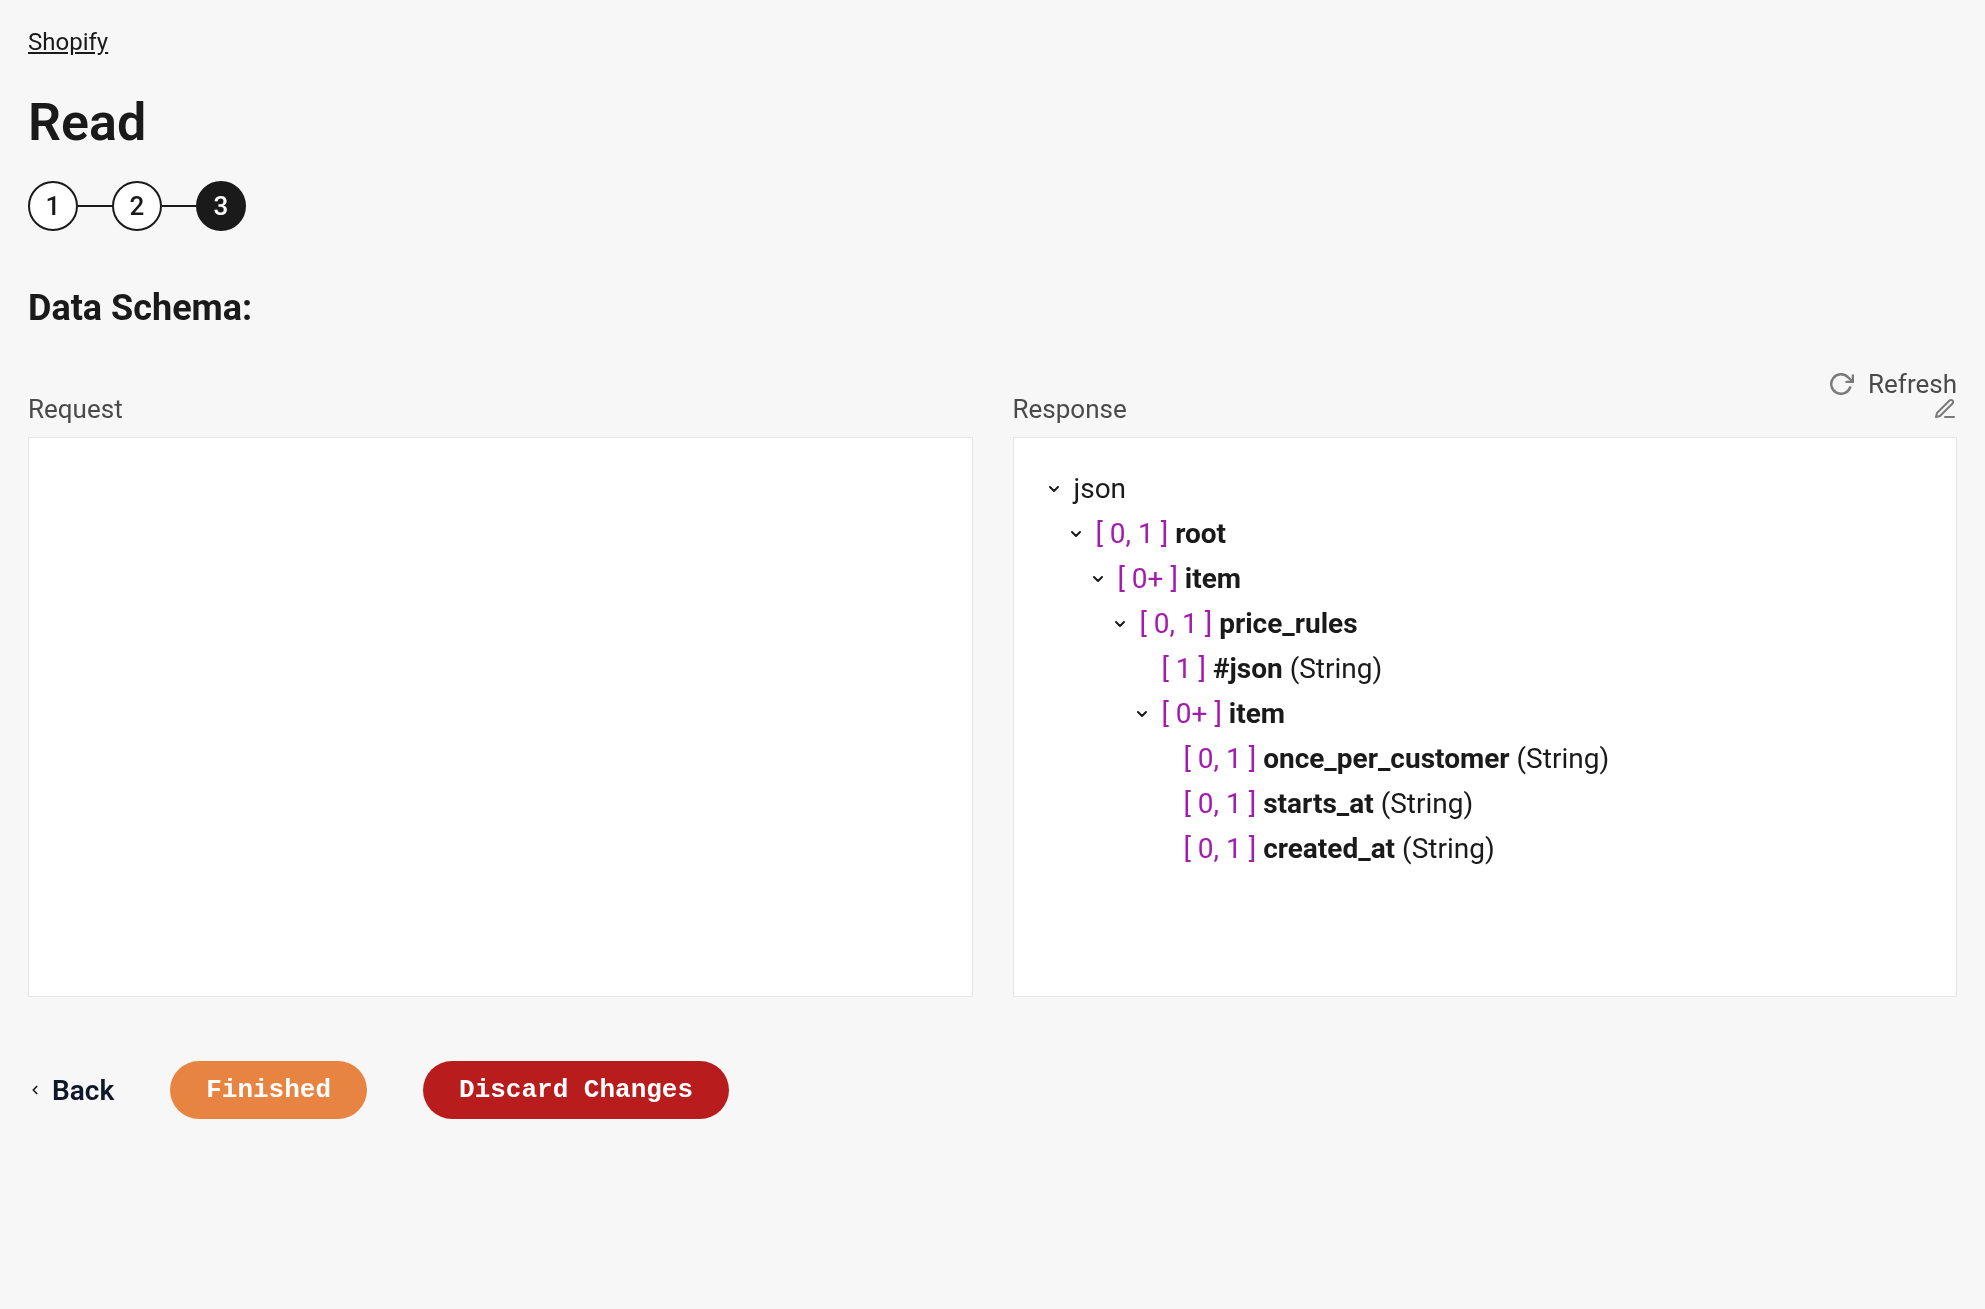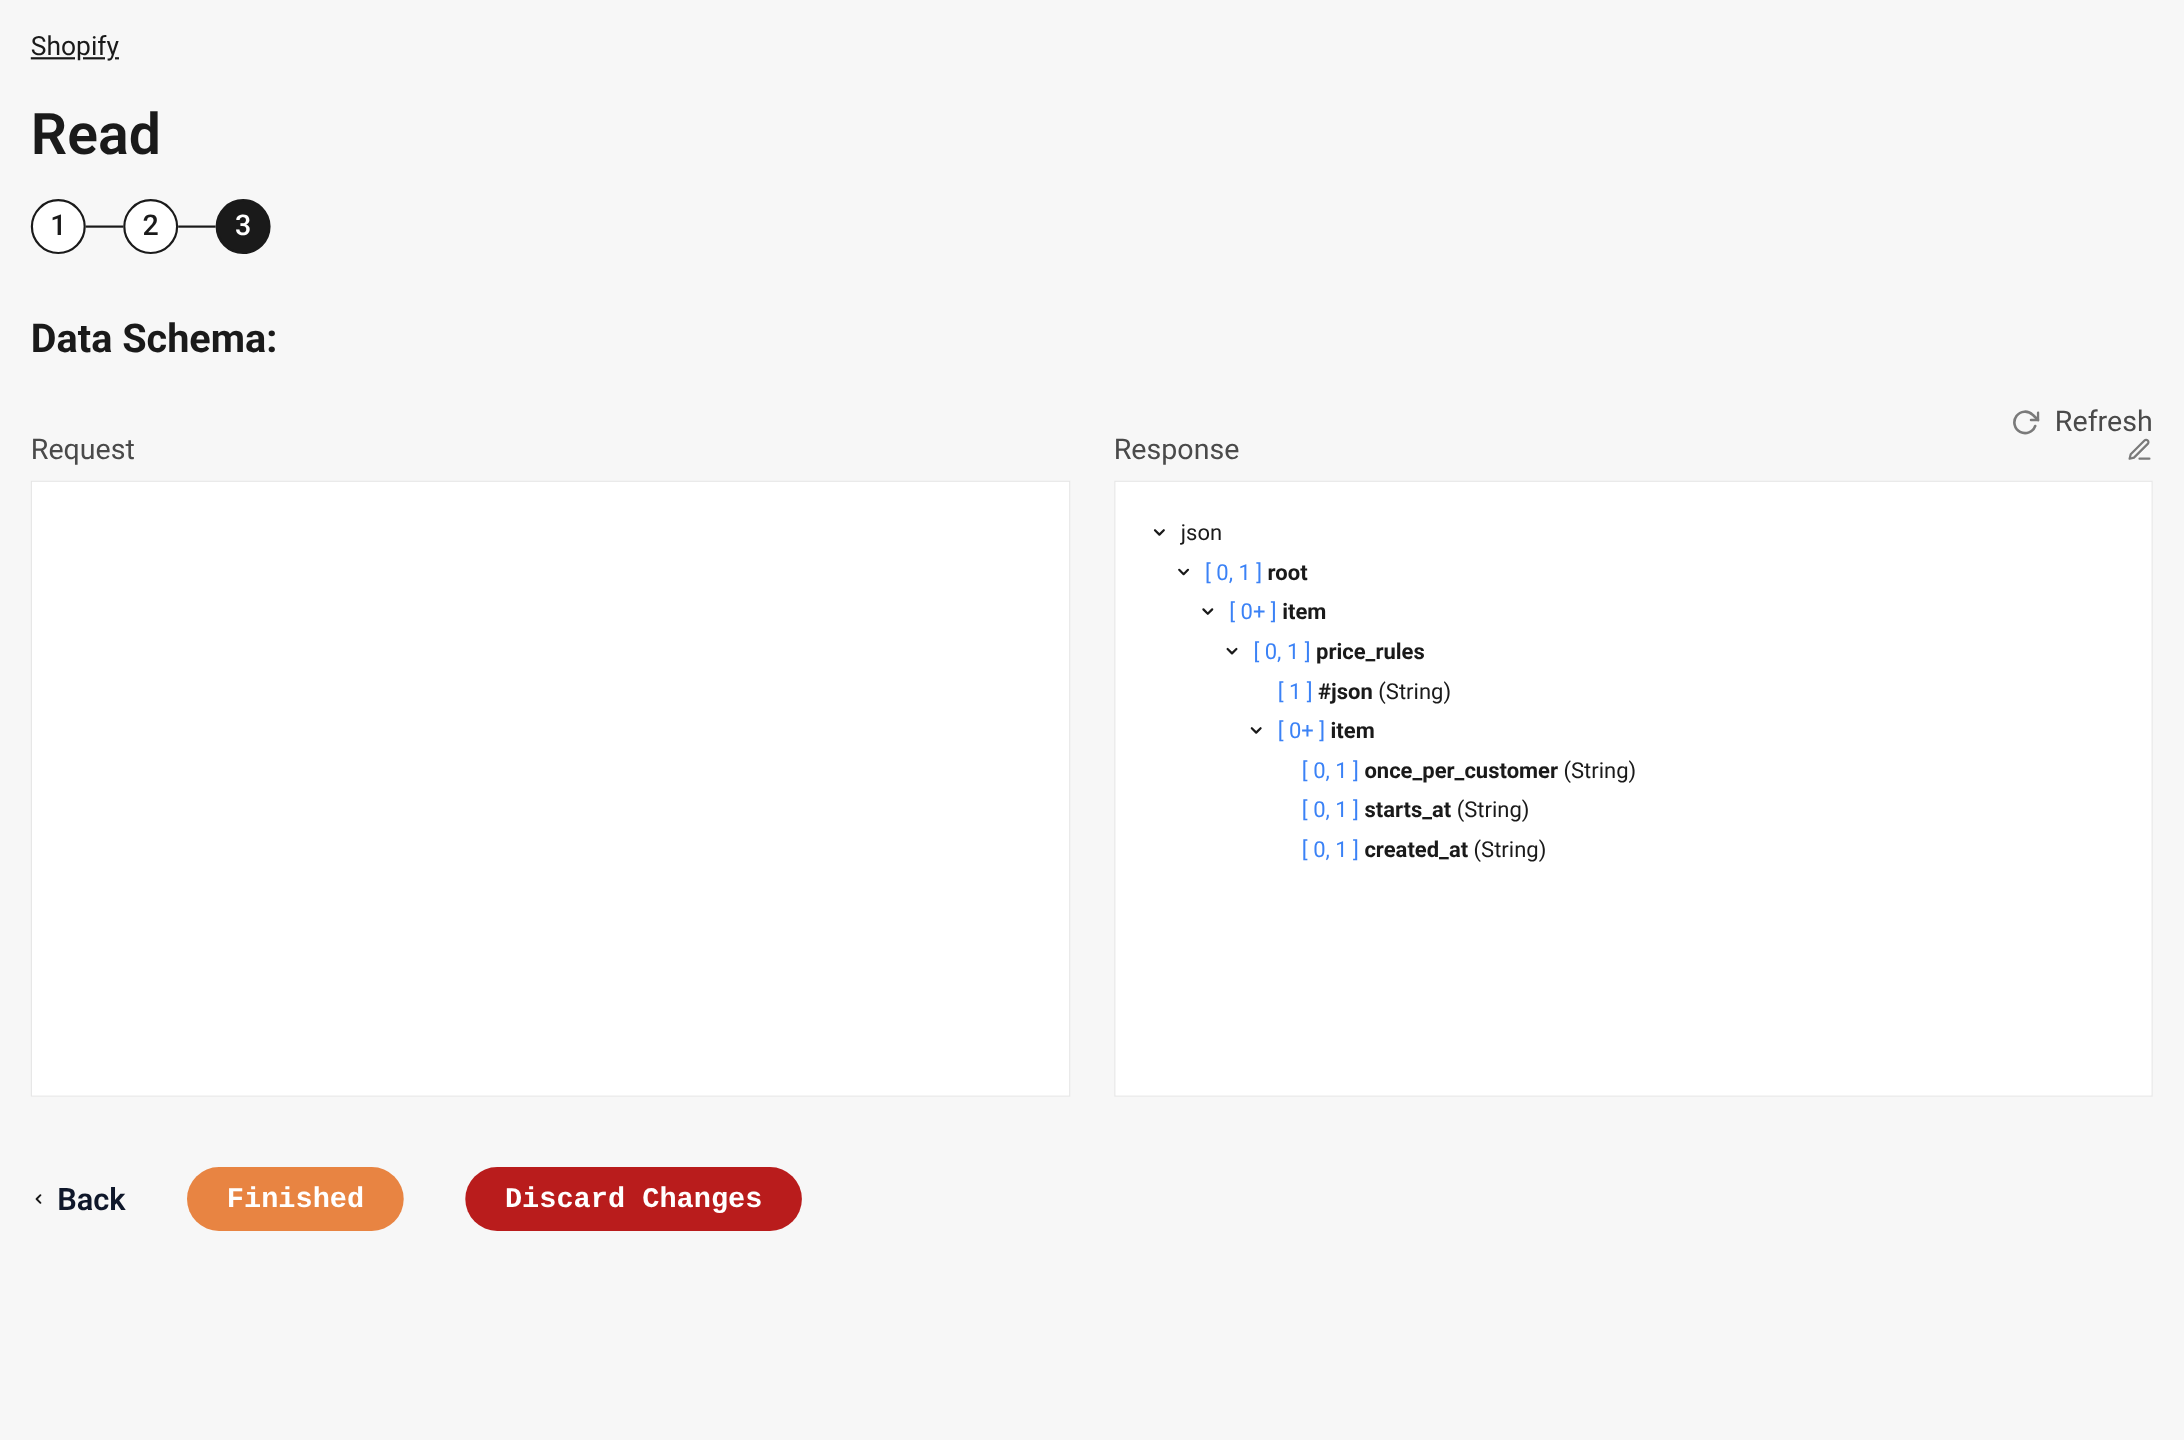--- a/index.html
+++ b/index.html
@@ -92,21 +92,21 @@
   }
   .panel-label {
     font-size: 26px;
     color: #4a4a4a;
   }
   .panel-box {
     background: #fff;
     border: 1px solid #e5e5e5;
     min-height: 560px;
     padding: 28px 30px;
-    font-size: 20px;
+    font-size: 28px;
   }
   .edit-icon {
     color: #7a7a7a;
     cursor: pointer;
   }
   .tree-node {
     display: flex;
     align-items: center;
     gap: 10px;
     padding: 6px 0;
@@ -114,21 +114,21 @@
   }
   .tree-children { padding-left: 22px; }
   .chevron {
     width: 20px;
     display: inline-flex;
     justify-content: center;
     color: #1a1a1a;
     cursor: pointer;
   }
   .chevron-spacer { width: 20px; display:inline-block; }
-  .cardinality { color: #3b82f6; font-weight: 400; text-align: center; }
+  .cardinality { color: #a21caf; font-weight: 400; text-align: center; }
   .node-name { font-weight: 700; }
   .node-type { color: #1a1a1a; font-weight: 400; }
   .footer-actions {
     display: flex;
     align-items: center;
     gap: 56px;
     margin-top: 64px;
   }
   .back-btn {
     display: flex;

